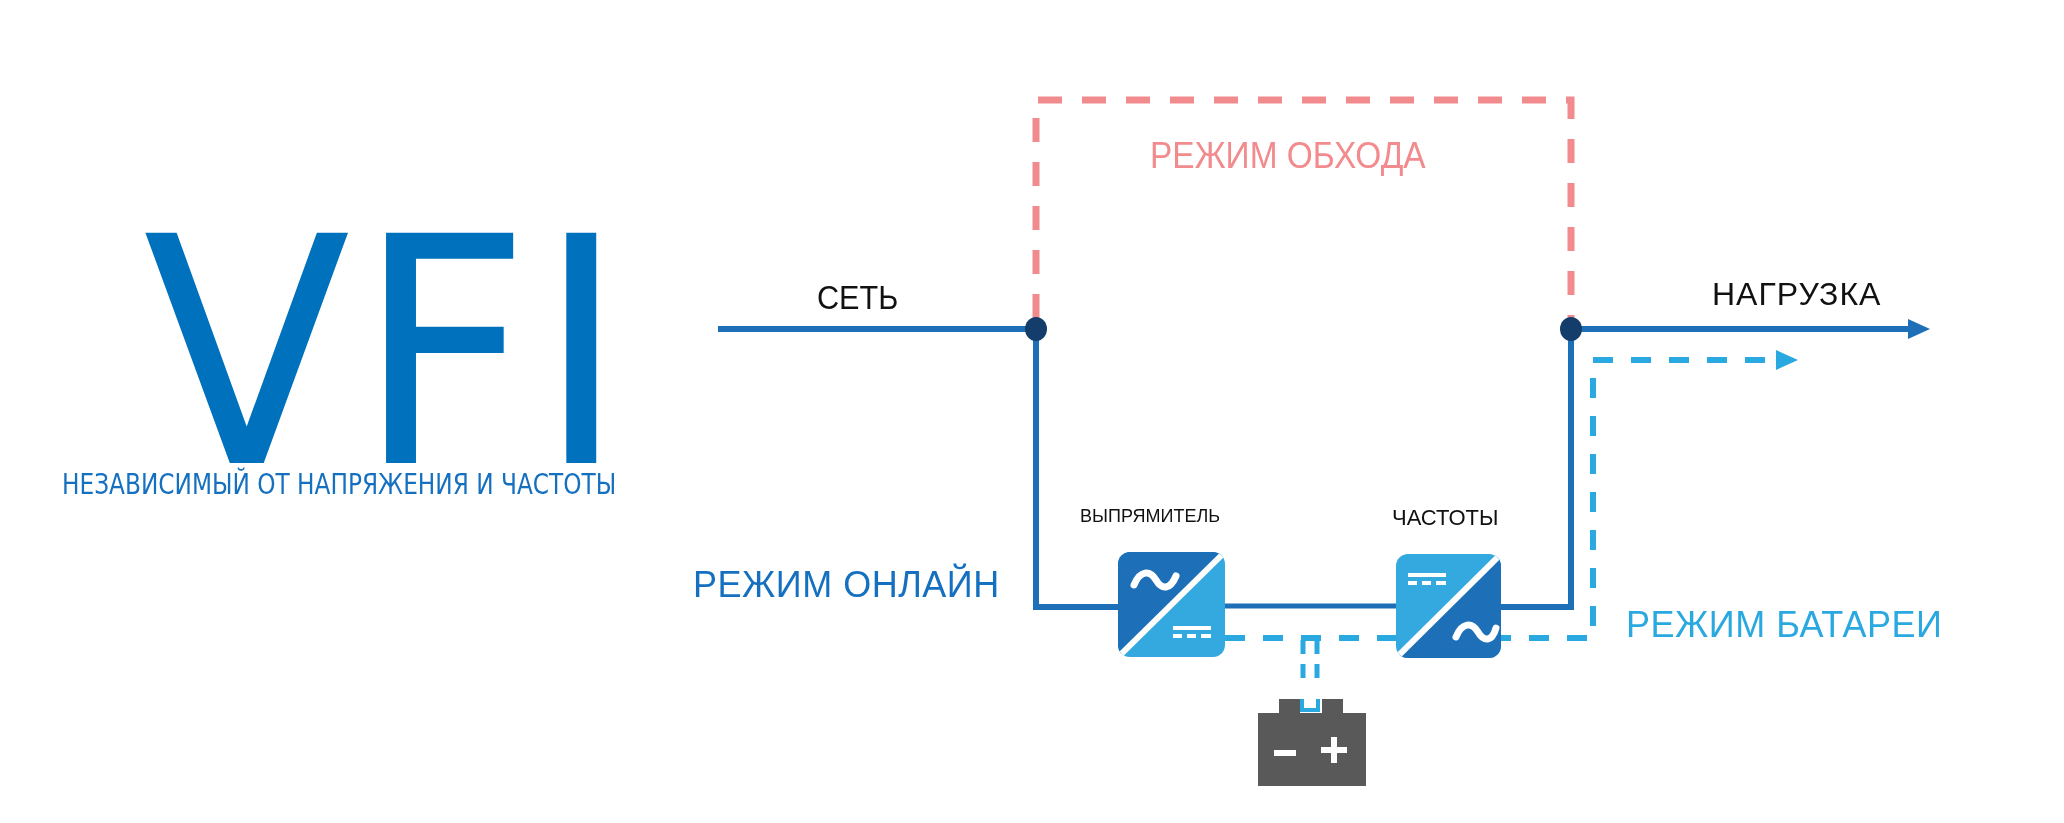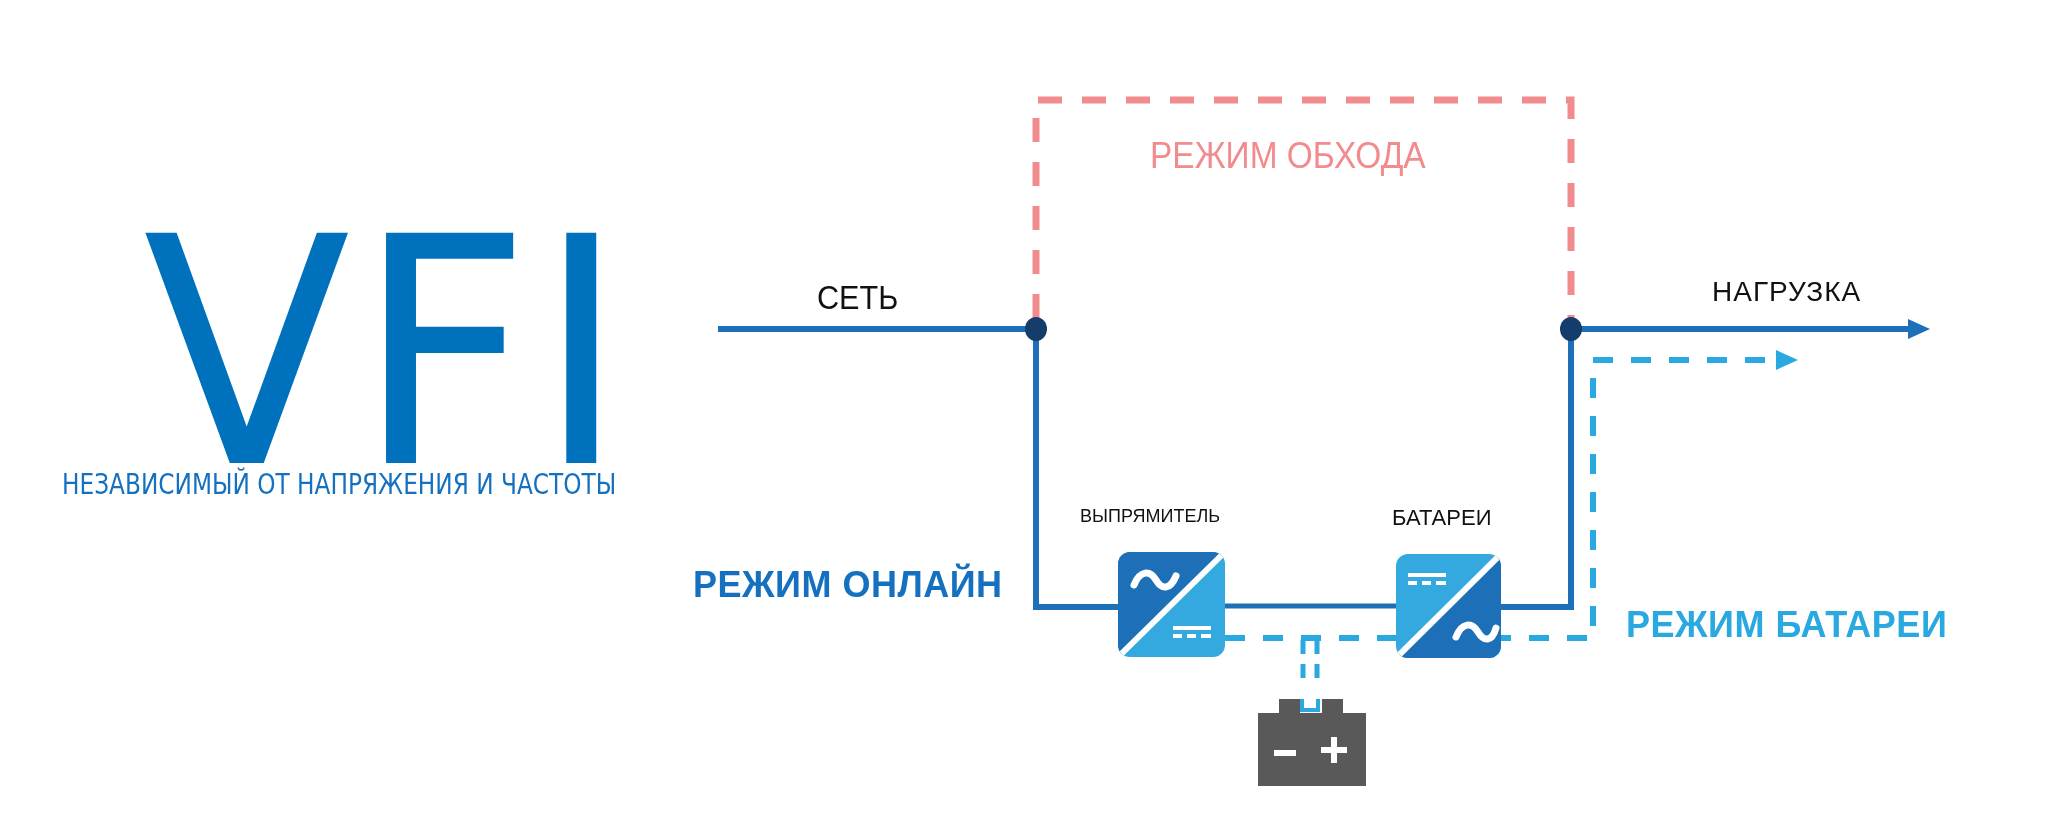--- a/index.html
+++ b/index.html
@@ -2,24 +2,24 @@
 <html><head>
 <meta charset="utf-8">
 <style>
   html, body { margin: 0; padding: 0; background: #ffffff; }
   body { width: 2064px; height: 823px; position: relative; overflow: hidden; font-family: "Liberation Sans", sans-serif; }
   #diagram { position: absolute; left: 0; top: 0; width: 2064px; height: 823px; }
   .txt { position: absolute; white-space: nowrap; line-height: 1; }
   .vfi { left: 143px; top: 196px; font-size: 316px; color: #0071bc; letter-spacing: 6px; transform: scaleX(0.96); transform-origin: left top; font-family: "DejaVu Sans", sans-serif; font-weight: normal; }
   .subtitle { left: 62px; top: 471px; font-size: 28px; color: #1570c0; font-family: "DejaVu Sans", sans-serif; transform: scaleX(0.83); transform-origin: left top; }
   .mains-label { left: 817px; top: 280px; font-size: 34px; color: #111; transform: scaleX(0.9); transform-origin: left top; }
-  .load-label { left: 1712px; top: 278px; font-size: 28px; color: #111; letter-spacing: 1px; }
+  .load-label { left: 1712px; top: 278px; font-size: 32px; color: #111; letter-spacing: 1px; }
   .bypass-label { left: 1150px; top: 138px; font-size: 36px; color: #f28b8d; transform: scaleX(0.93); transform-origin: left top; }
-  .online-label { left: 693px; top: 567px; font-size: 36px; color: #1570c0; font-weight: bold; letter-spacing: 0.5px; }
-  .battery-label { left: 1626px; top: 607px; font-size: 36px; color: #2aa8e0; font-weight: bold; letter-spacing: 0.5px; }
+  .online-label { left: 693px; top: 567px; font-size: 36px; color: #1570c0; font-weight: normal; letter-spacing: 0.5px; }
+  .battery-label { left: 1626px; top: 607px; font-size: 36px; color: #2aa8e0; font-weight: normal; letter-spacing: 0.5px; }
   .rect-label { left: 1080px; top: 507px; font-size: 18px; color: #111; }
   .inv-label { left: 1392px; top: 507px; font-size: 22px; color: #111; }
 </style>
 </head>
 <body>
 
 <svg id="diagram" width="2064" height="823" viewBox="0 0 2064 823" xmlns="http://www.w3.org/2000/svg">
   <defs>
     <marker id="arrow-solid" markerWidth="10" markerHeight="10" refX="8" refY="5" orient="auto" markerUnits="userSpaceOnUse">
       <path d="M0,0 L10,5 L0,10 Z" fill="#1d6fb8"></path>
@@ -85,13 +85,13 @@
 </svg>
 
 <div class="txt vfi">VFI</div>
 <div class="txt subtitle">НЕЗАВИСИМЫЙ ОТ НАПРЯЖЕНИЯ И ЧАСТОТЫ</div>
 <div class="txt mains-label">СЕТЬ</div>
 <div class="txt load-label">НАГРУЗКА</div>
 <div class="txt bypass-label">РЕЖИМ ОБХОДА</div>
 <div class="txt online-label">РЕЖИМ ОНЛАЙН</div>
 <div class="txt battery-label">РЕЖИМ БАТАРЕИ</div>
 <div class="txt rect-label">ВЫПРЯМИТЕЛЬ</div>
-<div class="txt inv-label">БАТАРЕИ</div>
+<div class="txt inv-label">ЧАСТОТЫ</div>
 
 </body></html>

